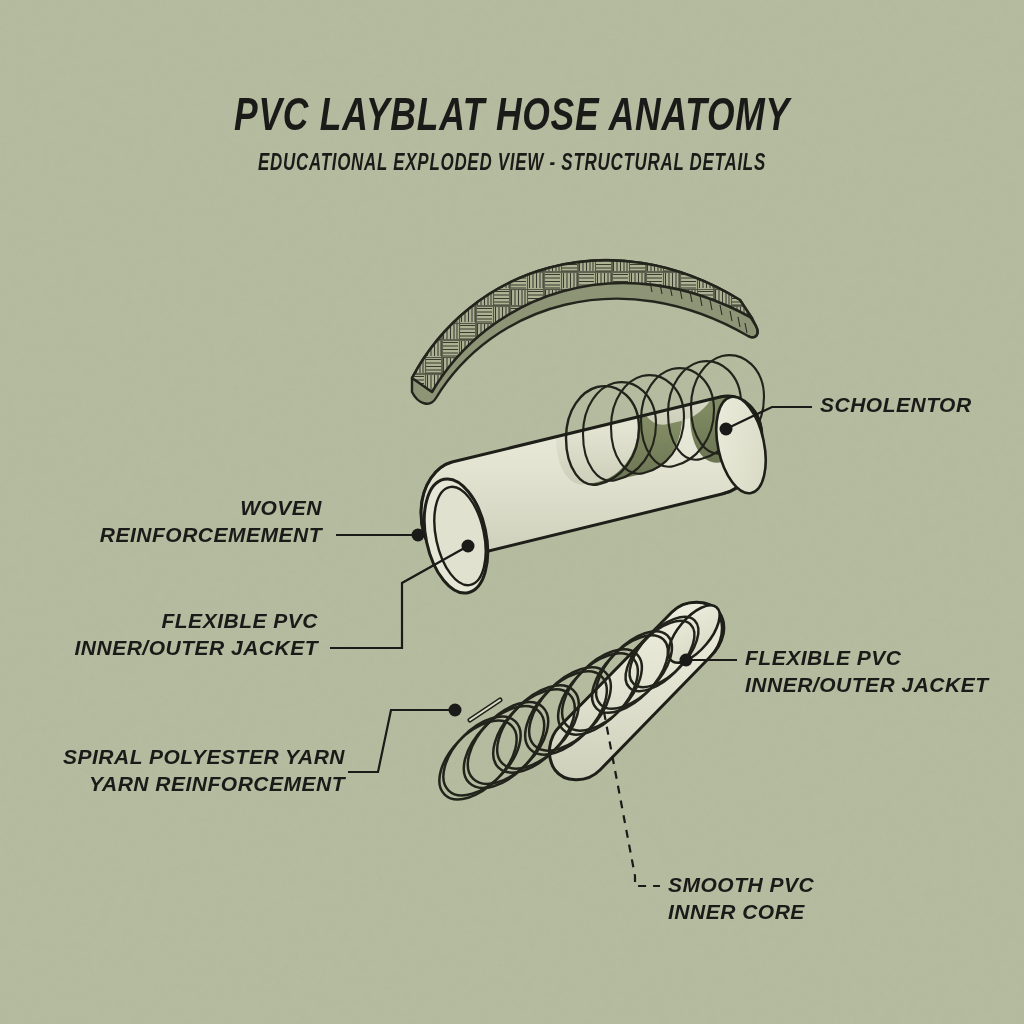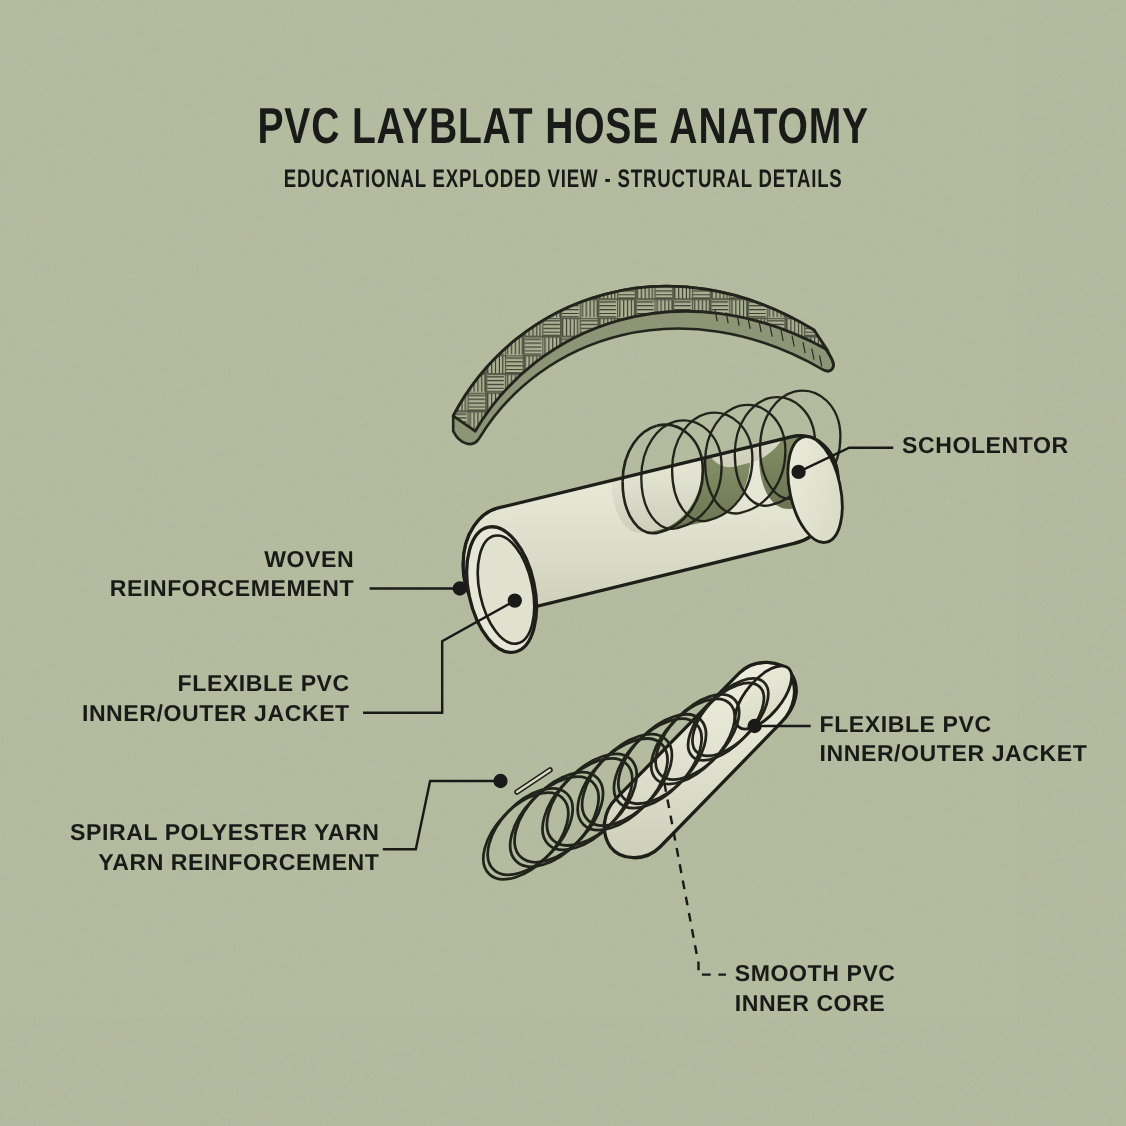--- a/index.html
+++ b/index.html
@@ -2,21 +2,21 @@
 <html><head>
 <meta charset="utf-8">
 <style>
   html,body{margin:0;padding:0;}
   body{
     width:1024px;height:1024px;overflow:hidden;
     background:#b5bb9e;
     font-family:"Liberation Sans", sans-serif;
     position:relative;
   }
-  #stage{position:absolute;inset:0;width:1024px;height:1024px;}
+  #stage{position:absolute;inset:0;width:1024px;height:1024px;font-style:italic;}
   svg.layer{position:absolute;left:0;top:0;width:1024px;height:1024px;}
   .ttl{
     font-family:"Liberation Sans", sans-serif;
     font-weight:bold;
     fill:#1a1a18;
     letter-spacing:1px;
   }
 </style>
 </head>
 <body>

